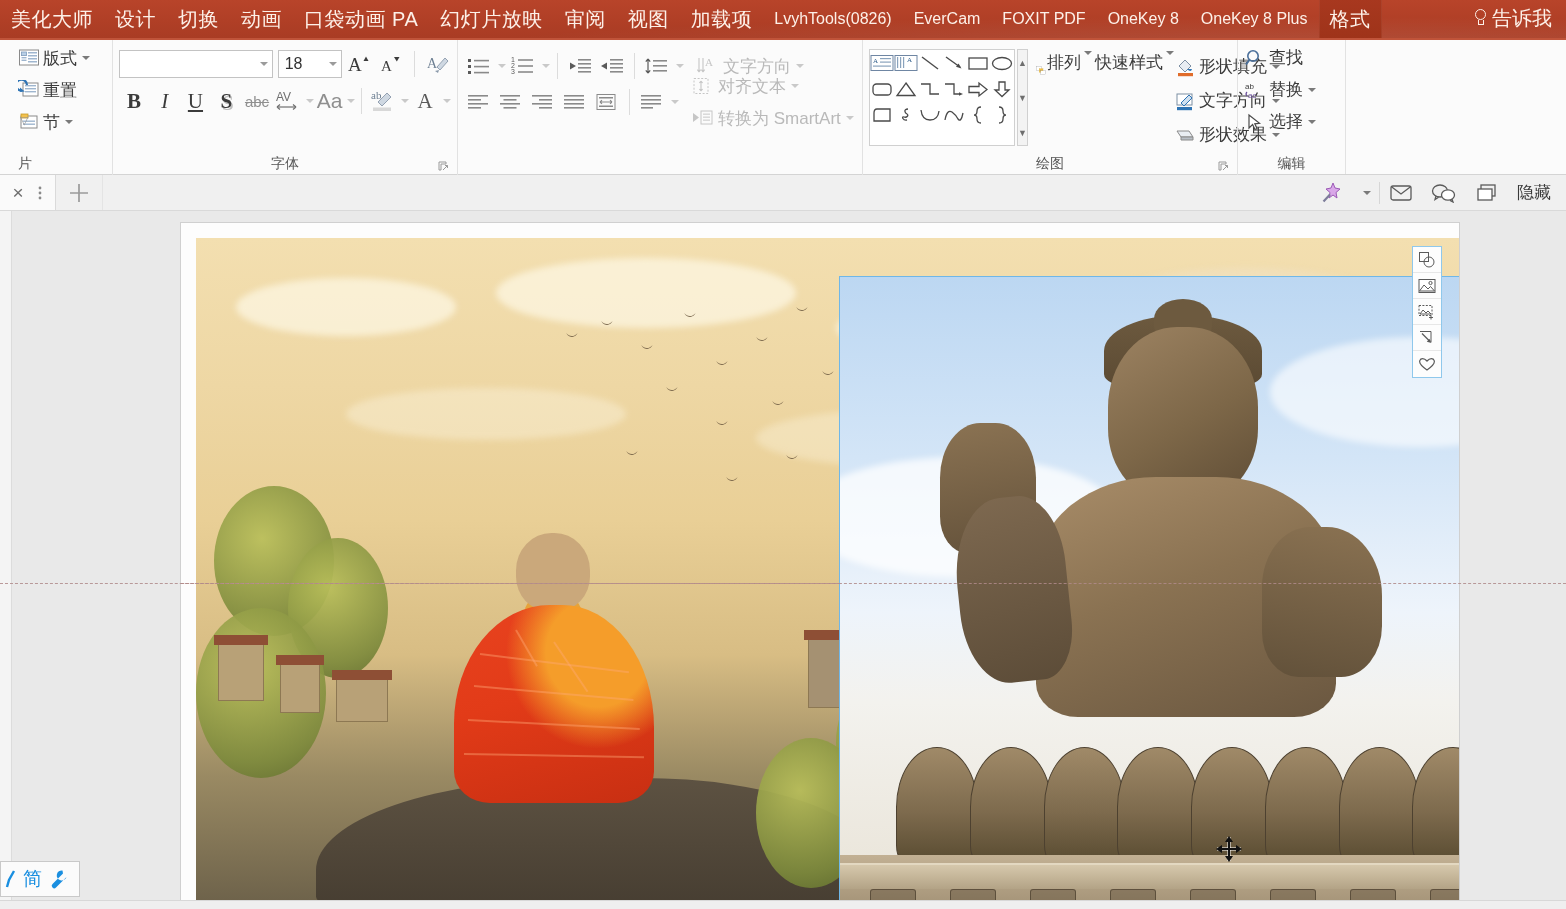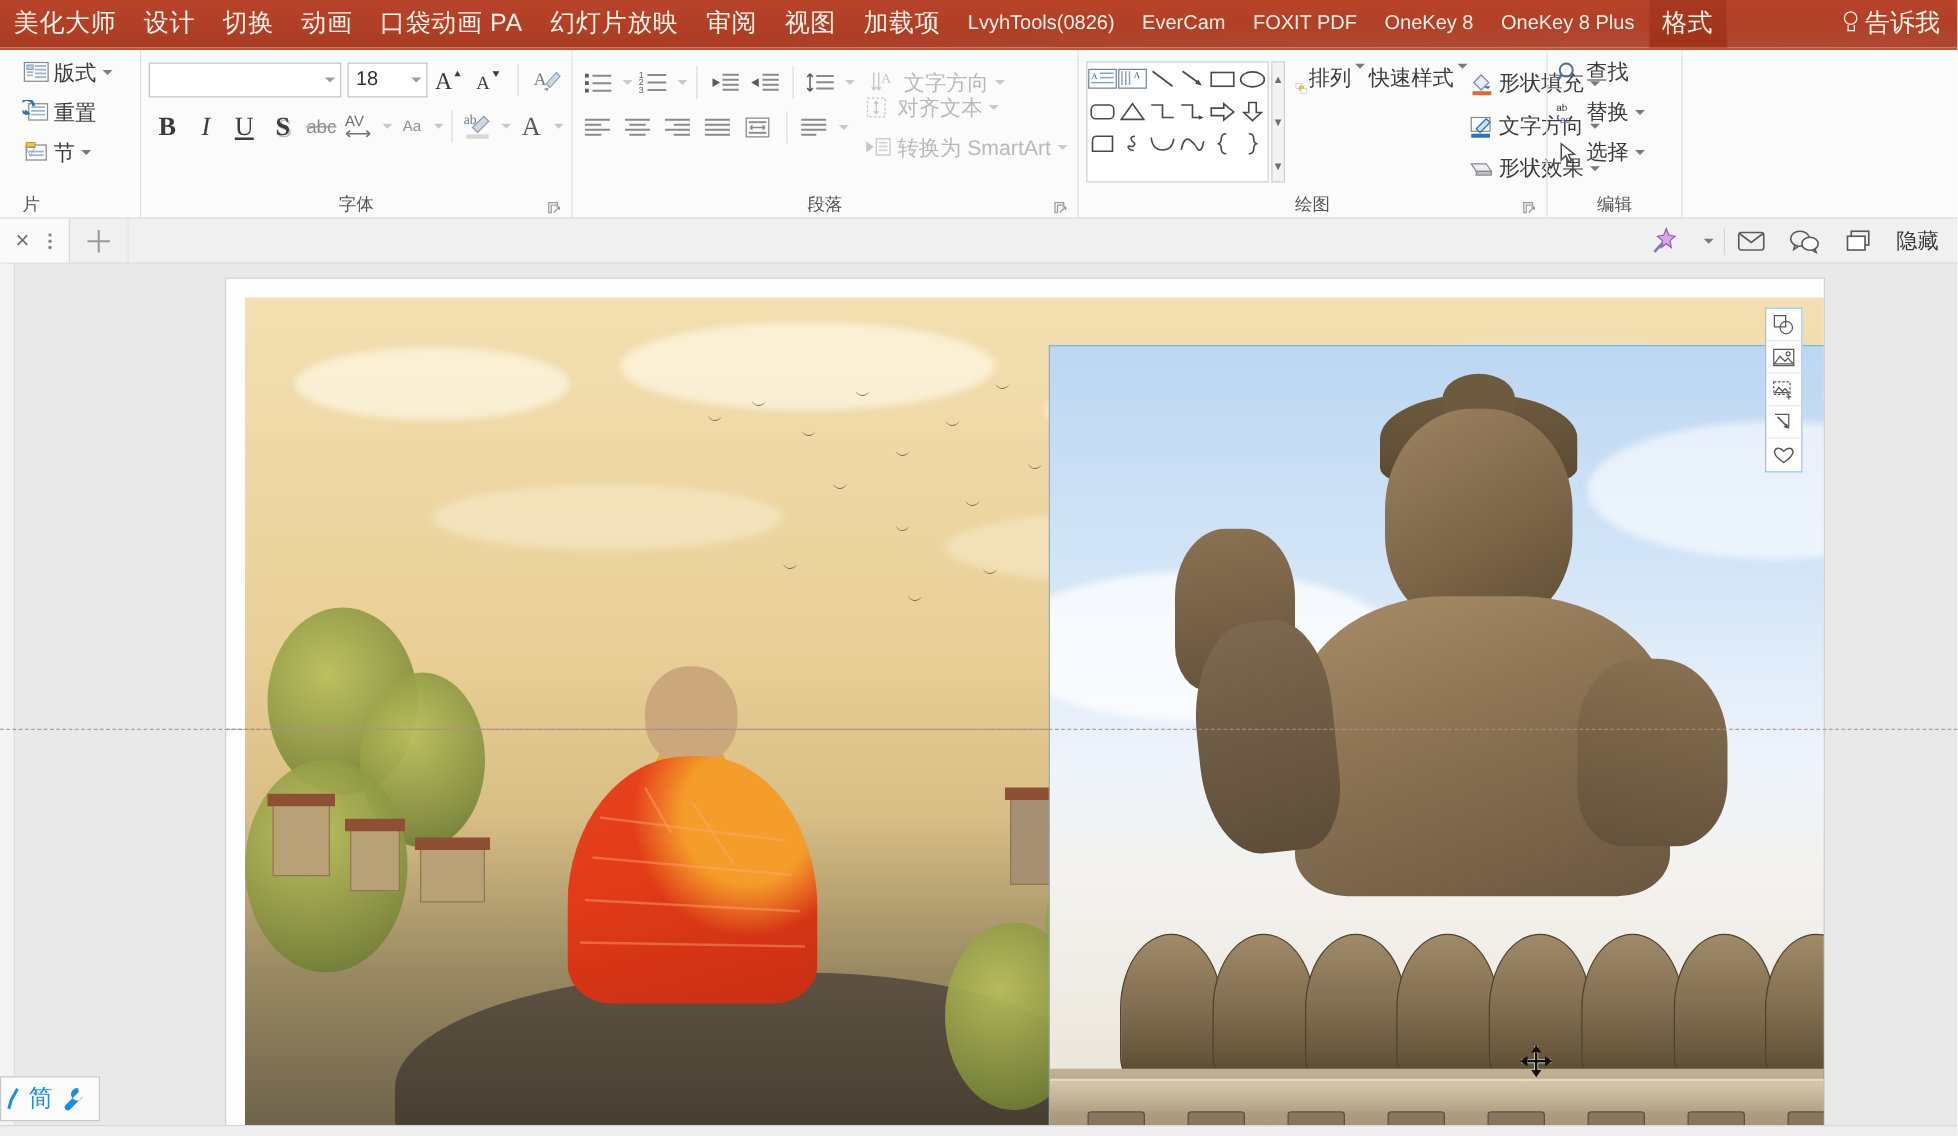--- a/index.html
+++ b/index.html
@@ -358,21 +358,21 @@
           <div class="fbtn" style="font-weight:bold;font-family:'Liberation Serif',serif;text-shadow:1.5px 1.5px 0 #bdbdbd;">S</div>
           <div class="fbtn" style="font-size:15px;text-decoration:line-through;color:#8f8f8f;">abc</div>
           <div class="fbtn">
             <svg width="28" height="26" viewBox="0 0 28 26">
               <text x="2" y="13" font-family="Liberation Sans, sans-serif" font-size="12" fill="#6f6f6f">AV</text>
               <path d="M3 19 H22" stroke="#6f6f6f" stroke-width="1.2"></path>
               <path d="M3 19 L6 16.5 M3 19 L6 21.5 M22 19 L19 16.5 M22 19 L19 21.5" stroke="#6f6f6f" stroke-width="1.2" fill="none"></path>
             </svg>
           </div>
           <span class="caret dim"></span>
-          <div class="fbtn" style="font-size:12px;color:#8f8f8f;">Aa</div>
+          <div class="fbtn" style="font-size:21px;color:#8f8f8f;">Aa</div>
           <span class="caret dim"></span>
           <div class="vsep"></div>
           <div class="fbtn">
             <svg width="28" height="26" viewBox="0 0 28 26">
               <text x="2" y="11" font-family="Liberation Serif, serif" font-size="11" fill="#6d7f92">ab</text>
               <path d="M9 14 L18 5 L22 9 L13 18 Z" fill="#cfd8e2" stroke="#8a99aa" stroke-width=".9"></path>
               <rect x="4" y="19.5" width="18" height="3.5" fill="#d8d8d8"></rect>
             </svg>
           </div>
           <span class="caret dim"></span>
@@ -523,29 +523,20 @@
                 <rect x="12" y="5.5" width="7" height="1.4" fill="#d6d6d6"></rect>
                   <rect x="12" y="8.5" width="7" height="1.4" fill="#d6d6d6"></rect>
                   <rect x="12" y="11.5" width="7" height="1.4" fill="#d6d6d6"></rect>
                 <path d="M2 5 L8 9.5 L2 14 Z" fill="#c6c6c6"></path>
               </svg>
               <span class="btn-txt dim">转换为 SmartArt</span>
               <span class="caret dim"></span>
             </div>
           </div>
         </div>
-      </div>
-      <div class="group-label">
-        <span>段落</span>
-        <span class="dlg">
-          <svg width="11" height="11" viewBox="0 0 11 11">
-              <path d="M1 1 H8 V3 H3 V9 H1 Z" fill="none" stroke="#9a9a9a"></path>
-              <path d="M5 9 L9.5 4.5 M9.5 4.5 H7 M9.5 4.5 V7" stroke="#9a9a9a" fill="none"></path>
-            </svg>
-        </span>
       </div>
     </div>
 
     <div class="group" id="g-draw">
       <div class="group-body">
         <div class="shapes-wrap">
           <div class="shapes-gallery">
             <div class="shape-cell">
               <svg width="24" height="18" viewBox="0 0 24 18">
                 <rect x="1" y="1.5" width="22" height="15" fill="#fff" stroke="#6f86a3"></rect>

